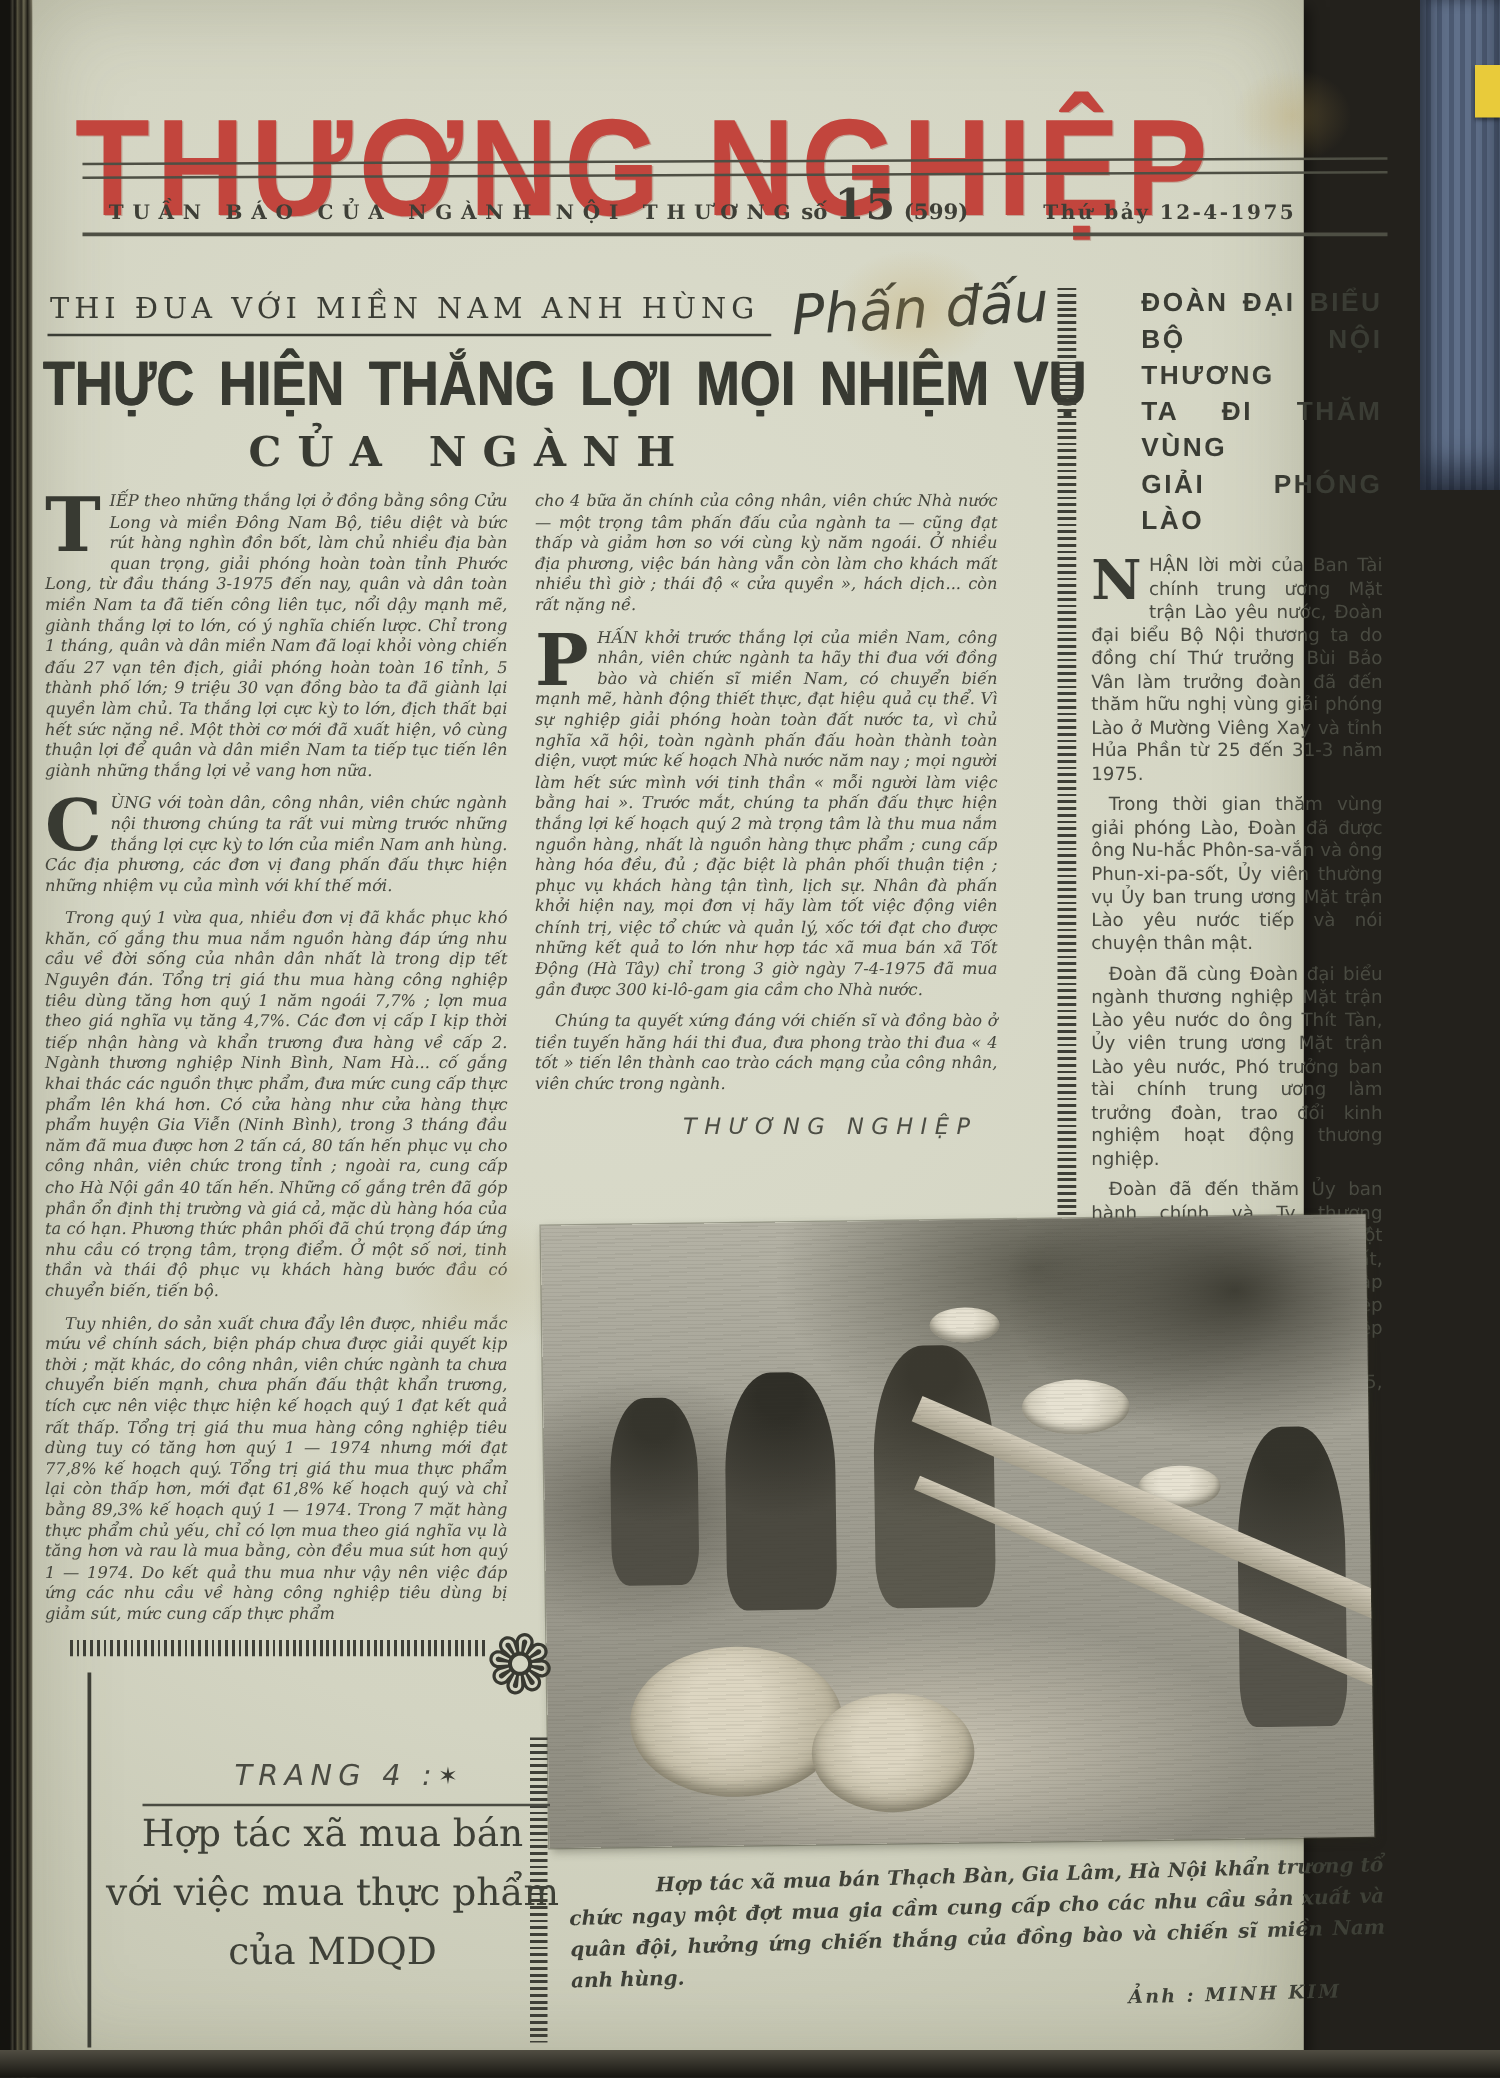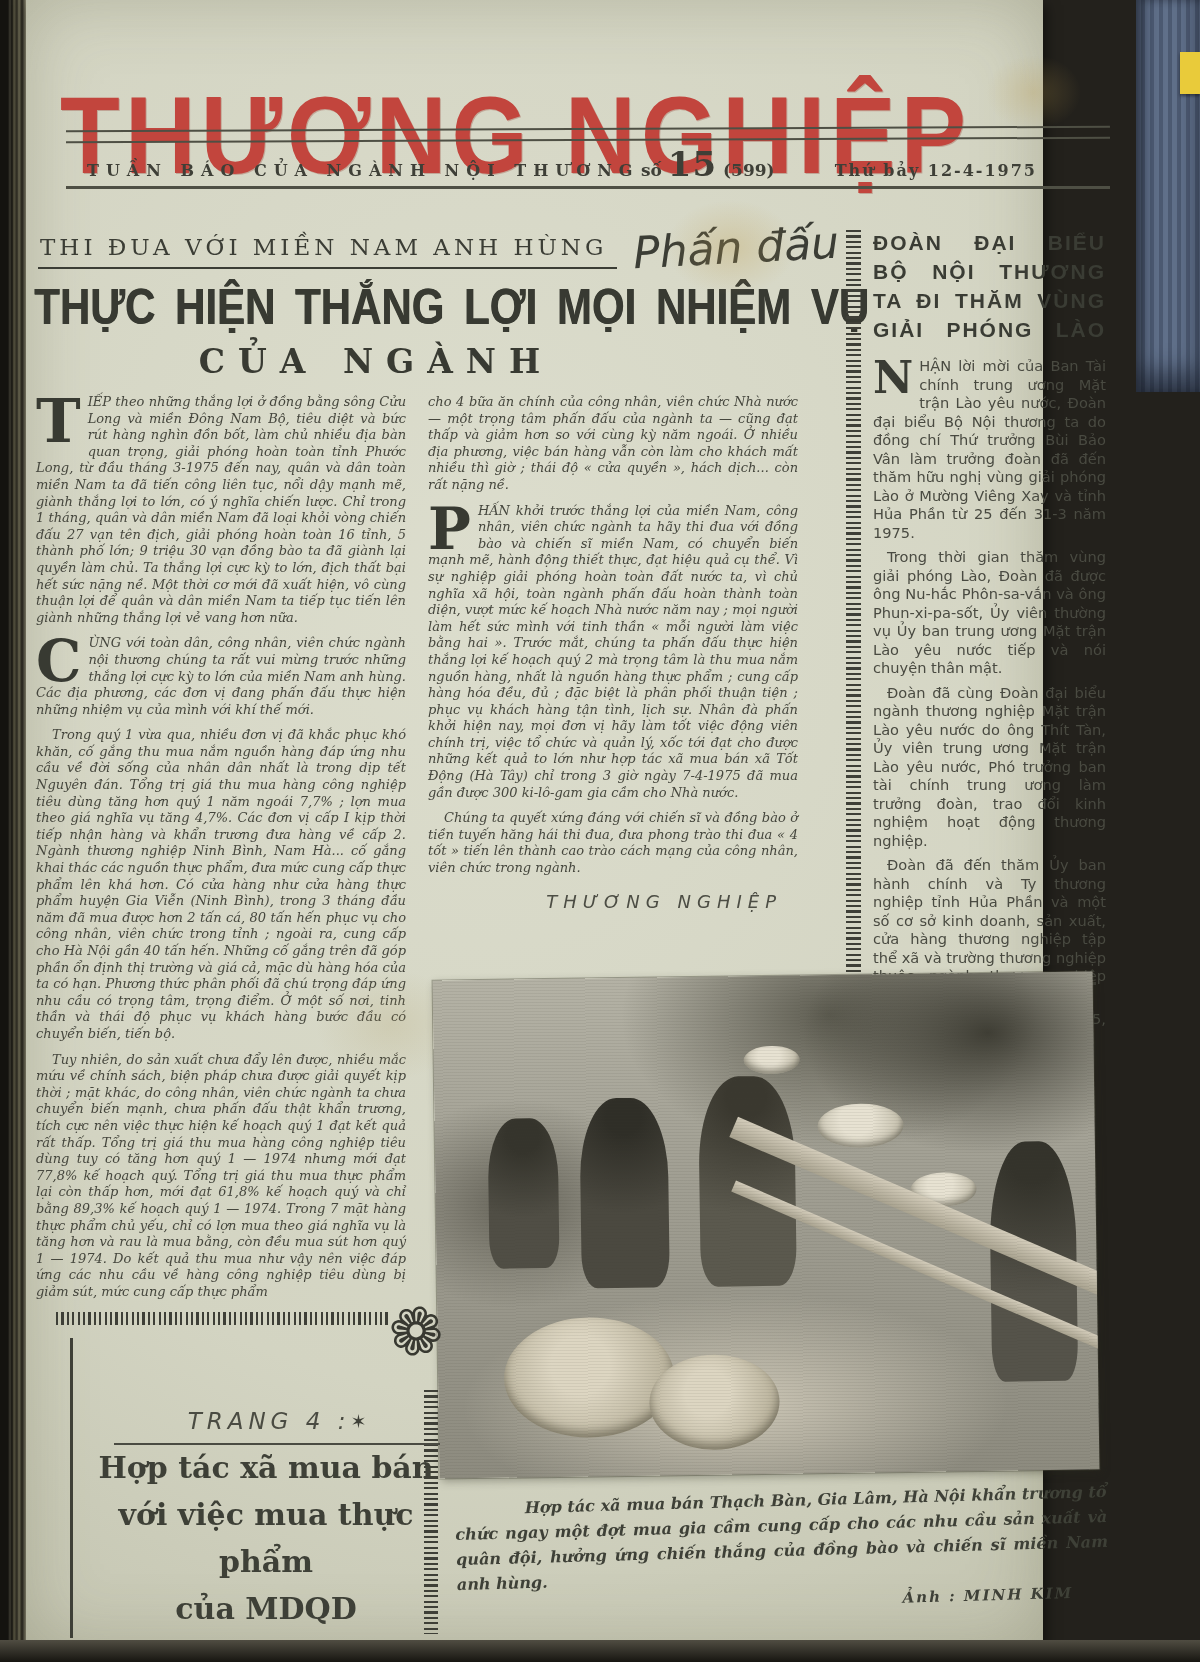--- a/index.html
+++ b/index.html
@@ -48,21 +48,21 @@
   .dc:empty{display:none;}
   .dc.mid{font-size:57px;}
   .signature{margin-top:14px;text-align:right;padding-right:16px;font-family:"DejaVu Sans",sans-serif;
     font-style:italic;font-size:18px;letter-spacing:6px;color:#4c4d44;}
 
   
   .sb-hatch{left:820px;top:230px;width:15px;height:748px;
     background:repeating-linear-gradient(180deg,#3e3f37 0 2.2px,transparent 2.2px 5.4px);}
   .sidebar{left:847px;top:228px;width:233px;}
   .sb-h{font-family:"Liberation Sans",sans-serif;font-weight:bold;font-size:21px;line-height:29px;
-    letter-spacing:2px;color:#3a3c34;text-align:justify;text-align-last:justify;}
+    letter-spacing:2px;color:#3a3c34;text-align:justify;text-align-last:justify;margin-left:40px;}
   .sb-body{margin-top:13px;}
   .sb-body p{margin:0 0 6px;font-family:"DejaVu Sans",sans-serif;font-size:14.6px;line-height:18.5px;
     text-align:justify;color:#494a41;text-indent:14px;}
   .sb-body p.np{text-indent:0;}
   .dcn{float:left;font-family:"DejaVu Serif",serif;font-weight:bold;font-size:44px;line-height:.8;margin:3px 6px 0 0;color:#3a3c34;}
   .sb-rule{left:778px;top:982px;width:292px;height:3px;background:#3e3f37;}
 
   
   .photo{left:410px;top:976px;width:660px;height:498px;transform:rotate(-.8deg);overflow:hidden;z-index:3;
     background:
@@ -100,21 +100,21 @@
   .promo-hatch-top{left:4px;top:0;width:332px;height:13px;
     background:repeating-linear-gradient(90deg,#3e3f37 0 2.2px,transparent 2.2px 5.4px);}
   .promo-hatch-right{left:372px;top:78px;width:14px;height:244px;
     background:repeating-linear-gradient(180deg,#3e3f37 0 2.2px,transparent 2.2px 5.4px);}
   .promo-left{left:18px;top:26px;width:2.5px;height:300px;background:#3e3f37;}
   .flower{left:336px;top:-18px;font-size:66px;color:#383931;transform:rotate(12deg);font-family:"DejaVu Sans",sans-serif;}
   .trangrow{left:62px;top:96px;width:326px;display:flex;justify-content:center;align-items:flex-end;
     border-bottom:2px solid #4a4b42;padding-bottom:9px;}
   .trang{font-family:"DejaVu Sans",sans-serif;font-style:italic;font-size:23px;letter-spacing:5px;color:#4a4b42;}
   .star{font-size:19px;color:#3e3f37;margin-bottom:2px;}
-  .promo-lines{left:28px;top:132px;width:372px;text-align:center;font-size:30px;line-height:47px;color:#3e4037;font-weight:bold;}
+  .promo-lines{left:28px;top:132px;width:372px;text-align:center;font-size:30px;line-height:47px;color:#3e4037;}
 </style>
 </head>
 <body>
 
 <div class="scene">
   <div class="binding"></div>
 
   <div class="page">
 
     <h1 class="mast">THƯƠNG NGHIỆP</h1>

